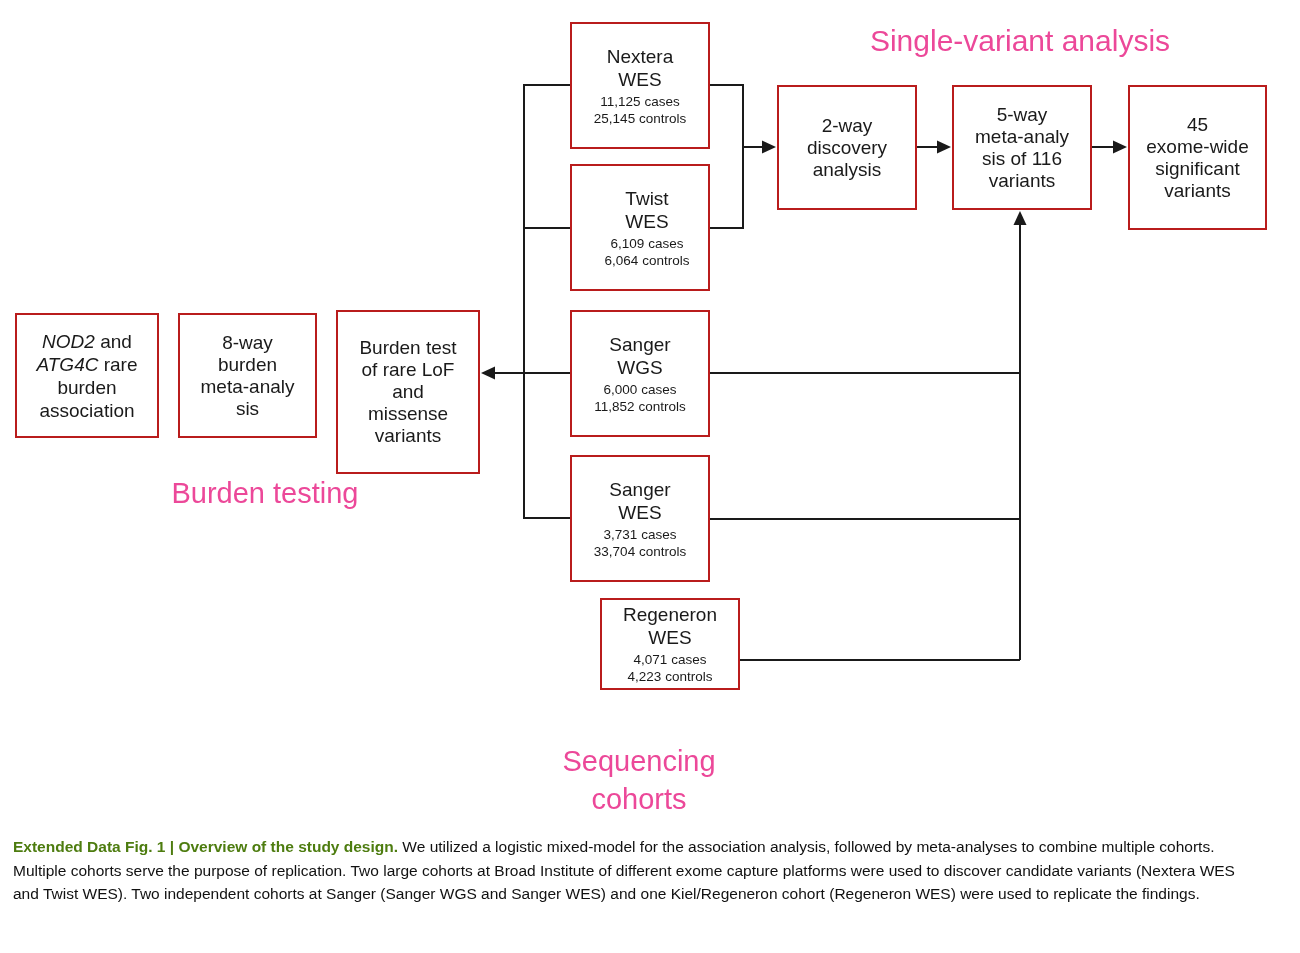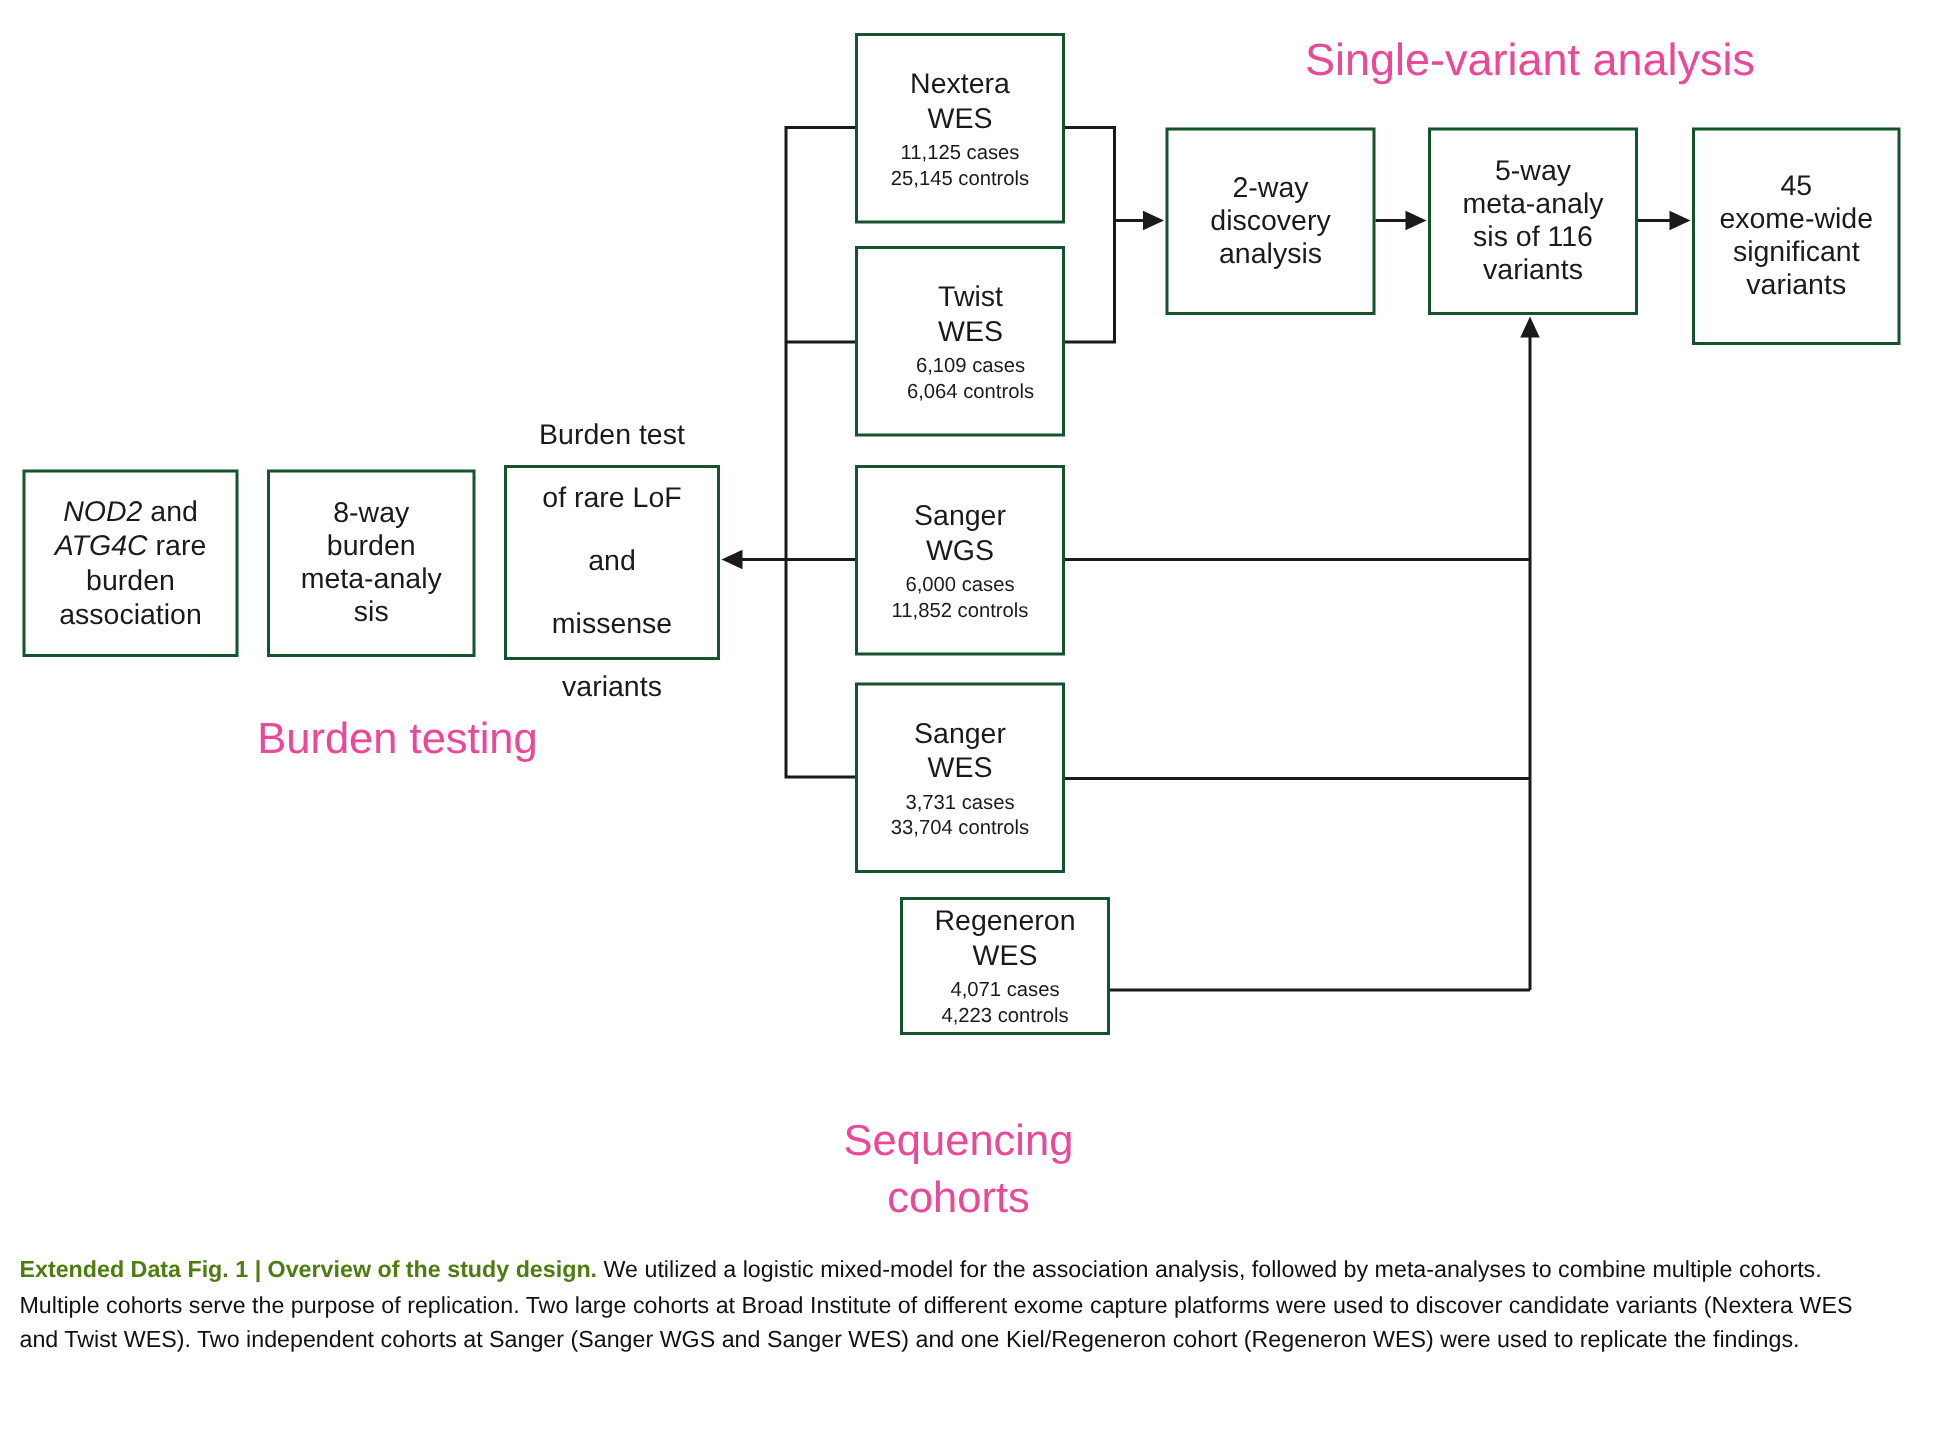--- a/index.html
+++ b/index.html
@@ -3,42 +3,42 @@
 <meta charset="utf-8">
 <style>
   html,body{margin:0;padding:0;background:#ffffff;}
   #figure-root{
     position:relative;width:1300px;height:953px;background:#ffffff;overflow:hidden;
     font-family:"Liberation Sans","DejaVu Sans",sans-serif;color:#1a1a1a;
   }
   #connector-svg{position:absolute;left:0;top:0;width:1300px;height:953px;}
   .box{
     position:absolute;box-sizing:border-box;background:#ffffff;
-    border:2px solid #14532d;display:flex;flex-direction:column;
+    border:2px solid #b91c1c;display:flex;flex-direction:column;
     align-items:center;justify-content:center;text-align:center;
   }
   .box .bline{font-size:19px;line-height:22px;}
   .box .name-line{font-size:19px;line-height:23px;}
   .box .stat-line{font-size:13.5px;line-height:17px;text-align:center;}
   .cohort-name{margin-bottom:2px;}
   
   #box-nextera{left:570px;top:22px;width:140px;height:127px;}
   #box-twist{left:570px;top:164px;width:140px;height:127px;padding-left:14px;}
   #box-sanger-wgs{left:570px;top:310px;width:140px;height:127px;}
   #box-sanger-wes{left:570px;top:455px;width:140px;height:127px;}
   #box-regeneron{left:600px;top:598px;width:140px;height:92px;}
   
   #box-two-way{left:777px;top:85px;width:140px;height:125px;}
   #box-five-way{left:952px;top:85px;width:140px;height:125px;}
   #box-significant{left:1128px;top:85px;width:139px;height:145px;}
   
   #box-nod2{left:15px;top:313px;width:144px;height:125px;}
   #box-nod2 .bline{line-height:23px;}
   #box-four-way{left:178px;top:313px;width:139px;height:125px;}
-  #box-burden-test{left:336px;top:310px;width:144px;height:130px;gap:20px;}
+  #box-burden-test{left:336px;top:310px;width:144px;height:164px;}
   
   .section-label{position:absolute;text-align:center;font-size:29px;color:#ec4899;}
   #label-single-variant{left:810px;top:24px;width:420px;font-size:30px;}
   #label-burden-testing{left:115px;top:477px;width:300px;}
   #label-sequencing{left:489px;top:742px;width:300px;line-height:38px;}
   
   #caption{
     position:absolute;left:13px;top:835px;width:1240px;
     font-size:15.5px;line-height:23.5px;color:#111111;
   }

